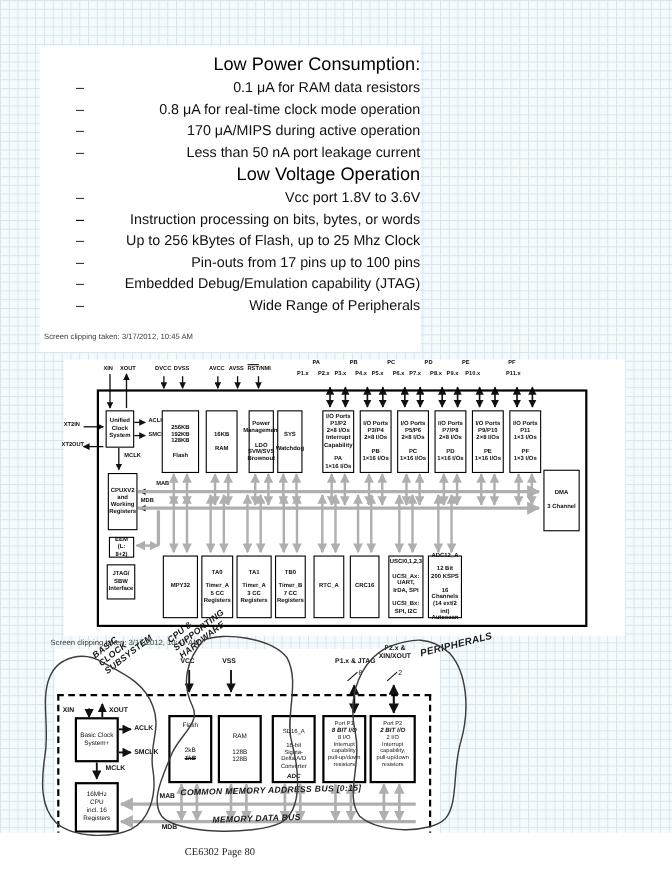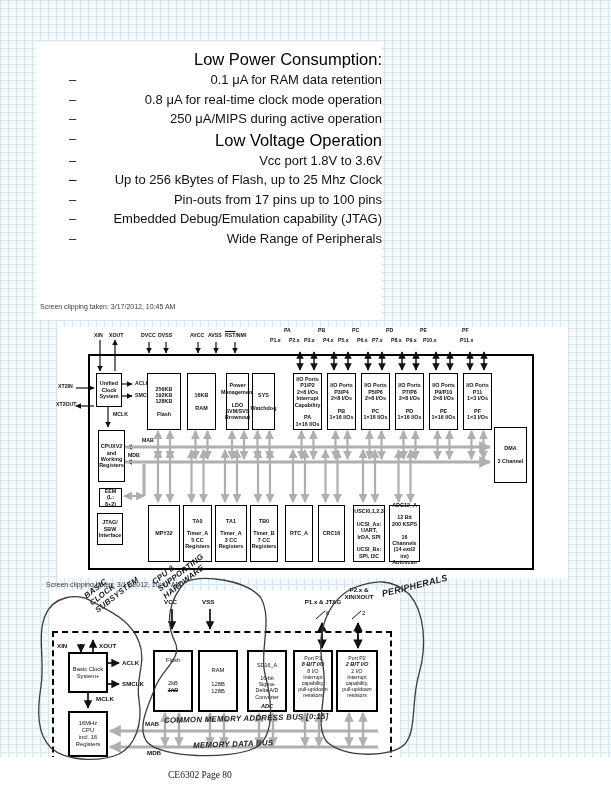--- a/index.html
+++ b/index.html
@@ -50,28 +50,28 @@
   .footerstrip{position:absolute;left:0;top:757px;width:611px;height:35px;background:#fff;}
   .footer{position:absolute;left:168px;top:770px;font-family:"Liberation Serif",serif;font-size:9.5px;color:#222;}
 </style>
 </head>
 <body>
 
 <div class="page">
 
   <div class="notes">
     <div class="nh">Low Power Consumption:</div>
-    <div class="nb"><span class="dash">–</span><span>0.1 μA for RAM data retention</span></div>
+    <div class="nb"><span class="dash">–</span><span>0.1 μA for RAM data resistors</span></div>
     <div class="nb"><span class="dash">–</span><span>0.8 μA for real-time clock mode operation</span></div>
-    <div class="nb"><span class="dash">–</span><span>250 μA/MIPS during active operation</span></div>
-    <div class="nb"><span class="dash">–</span></div>
+    <div class="nb"><span class="dash">–</span><span>170 μA/MIPS during active operation</span></div>
+    <div class="nb"><span class="dash">–</span><span>Less than 50 nA port leakage current</span></div>
     <div class="nh">Low Voltage Operation</div>
     <div class="nb"><span class="dash">–</span><span>Vcc port 1.8V to 3.6V</span></div>
     <div class="nb"><span class="dash">–</span></div>
-    <div class="nb"><span class="dash">–</span></div>
+    <div class="nb"><span class="dash">–</span><span>Instruction processing on bits, bytes, or words</span></div>
     <div class="nb"><span class="dash">–</span><span>Up to 256 kBytes of Flash, up to 25 Mhz Clock</span></div>
     <div class="nb"><span class="dash">–</span><span>Pin-outs from 17 pins up to 100 pins</span></div>
     <div class="nb"><span class="dash">–</span><span>Embedded Debug/Emulation capability (JTAG)</span></div>
     <div class="nb"><span class="dash">–</span><span>Wide Range of Peripherals</span></div>
   </div>
 
   <div class="cap" style="left:40px;top:303px;">Screen clipping taken: 3/17/2012, 10:45 AM</div>
 
   <div class="clip clip1">
 

